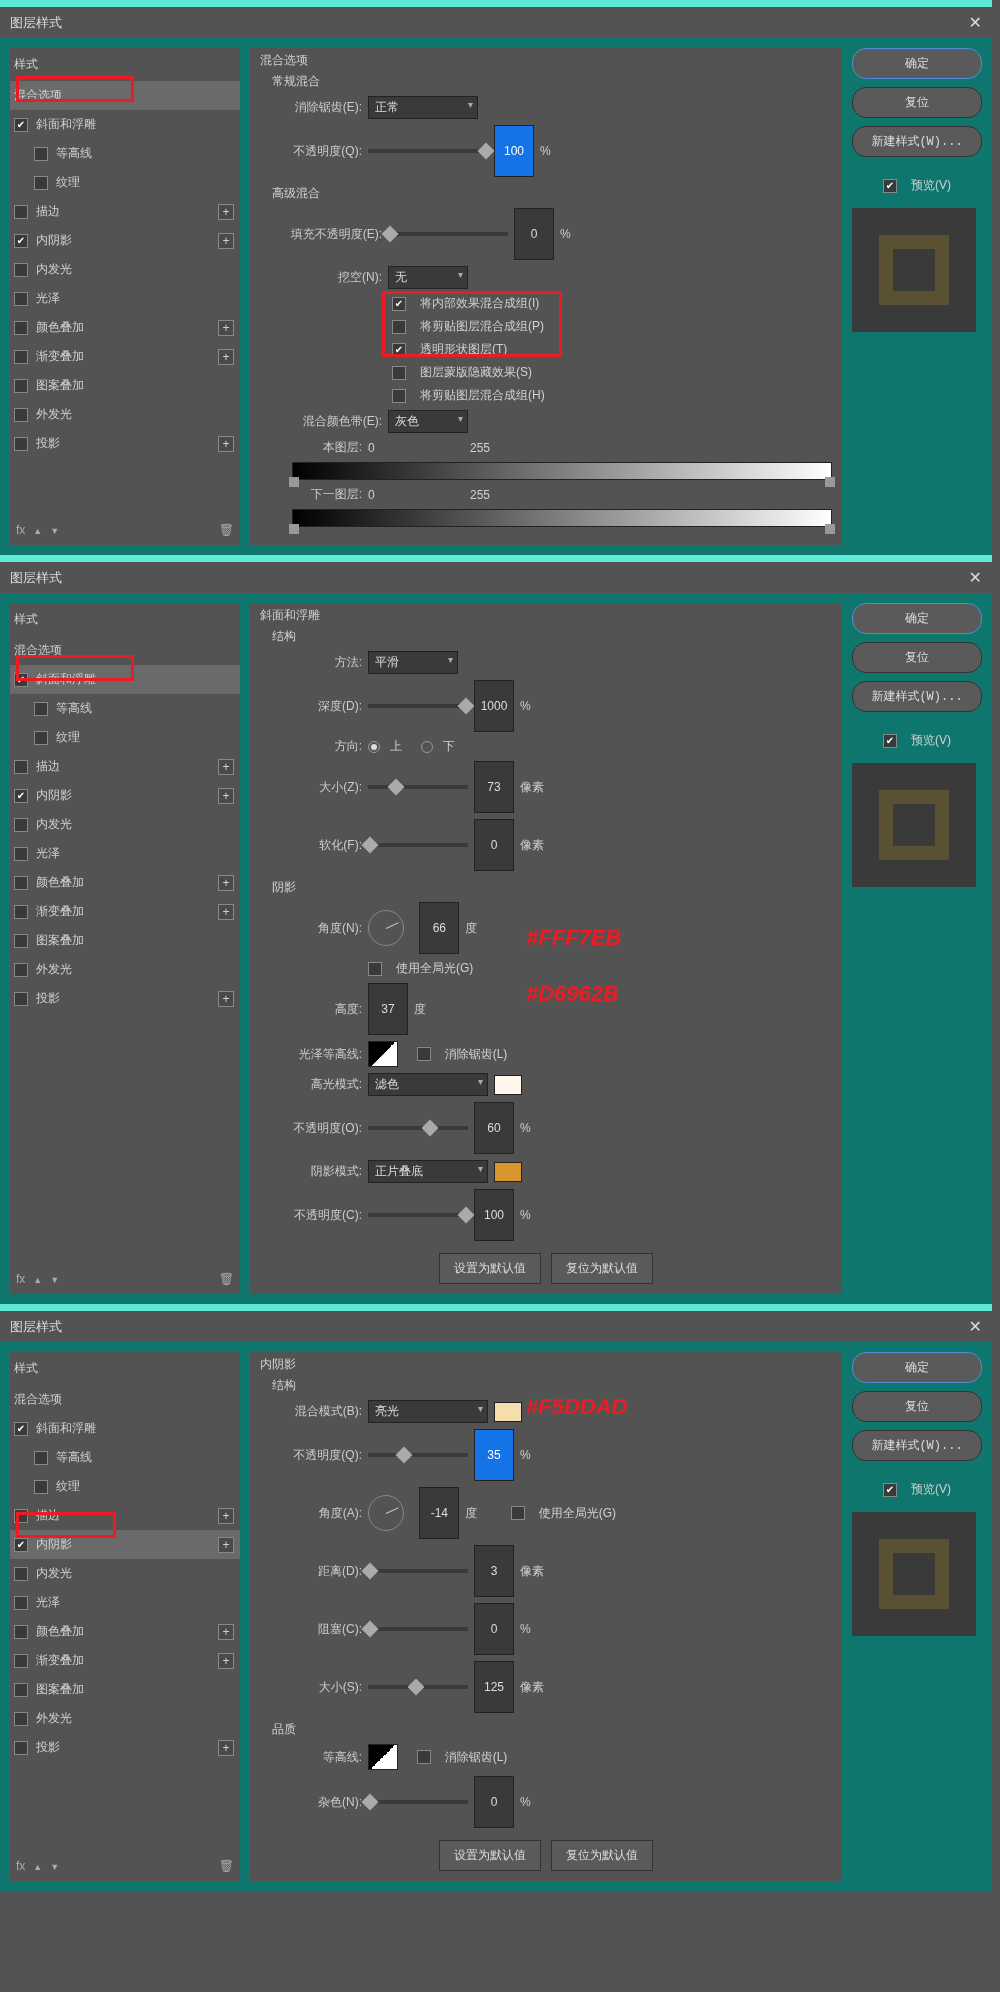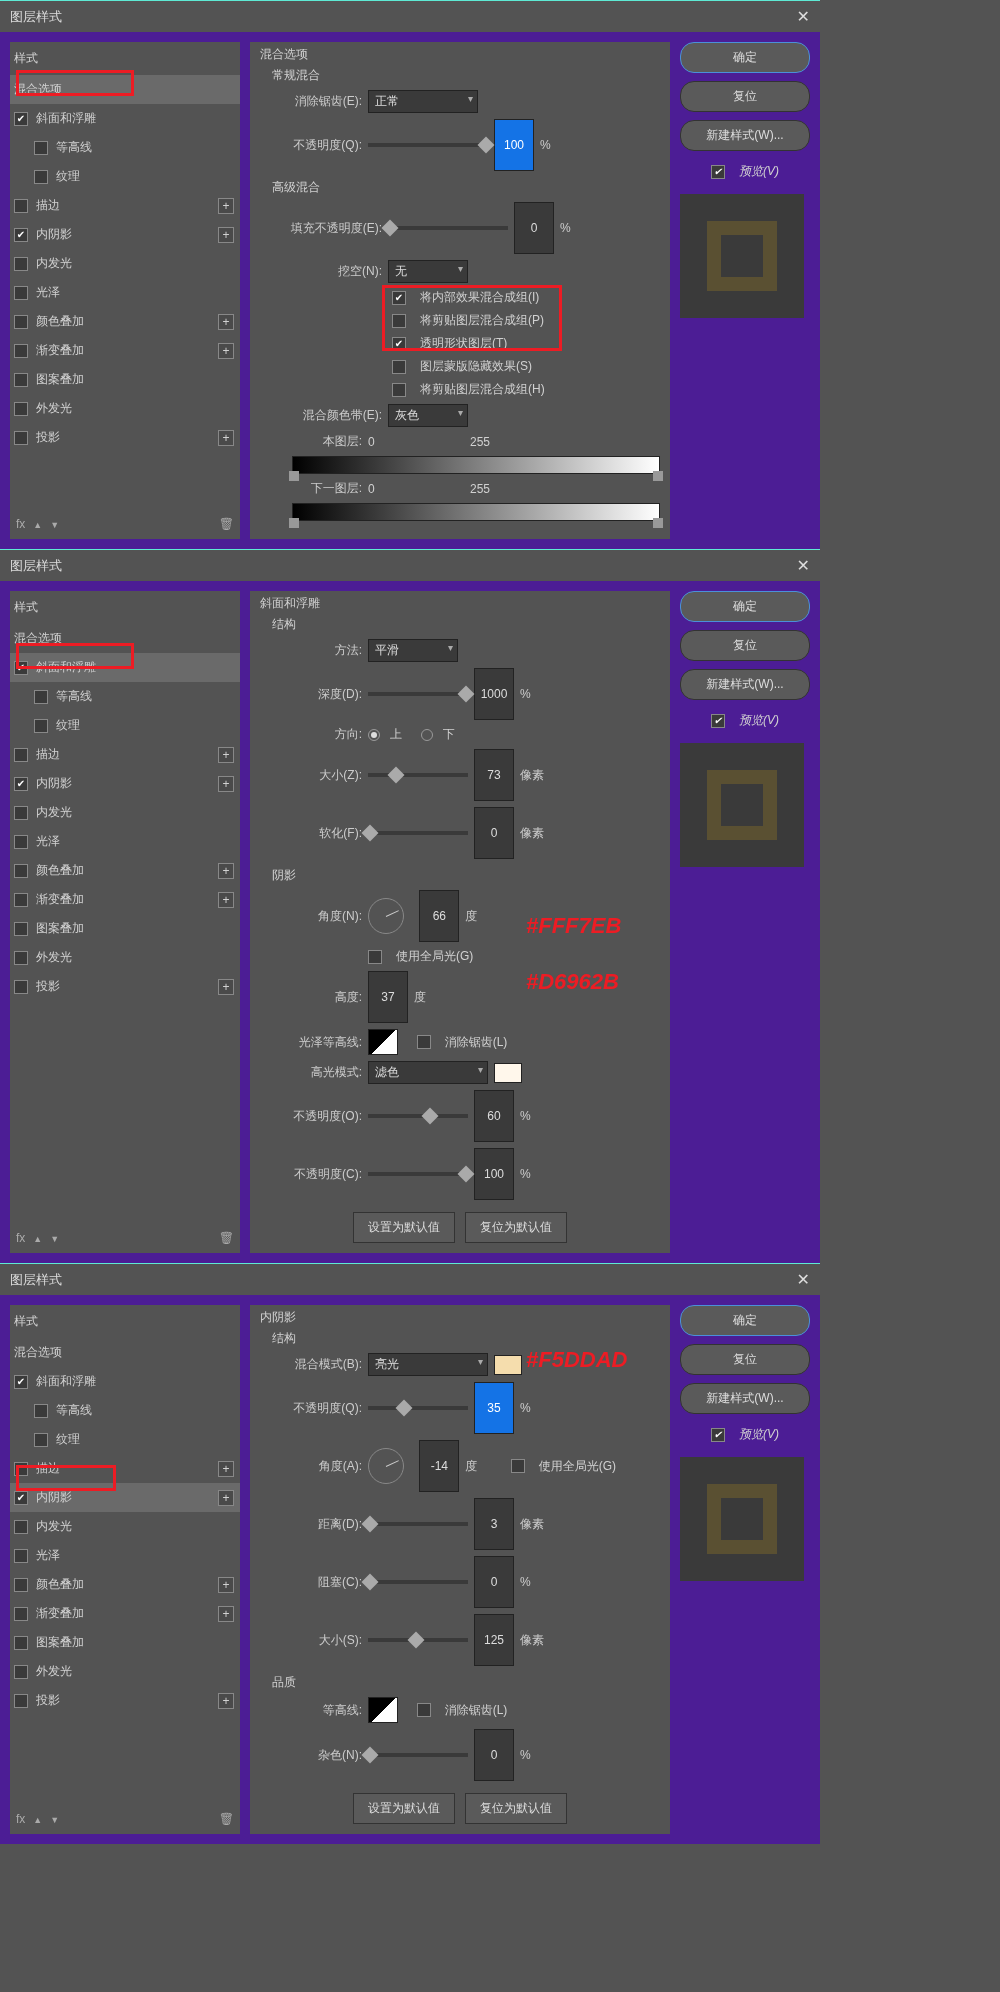--- a/index.html
+++ b/index.html
@@ -1,17 +1,17 @@
 <!DOCTYPE html>
 <html><head>
 <meta charset="utf-8">
 <style>
 * { box-sizing: border-box; margin: 0; padding: 0; font-family: "Microsoft YaHei", sans-serif; }
 body { background: #535353; color: #d1d1d1; font-size: 12px; }
-.dialog { width: 820px; background: #4c1d95; border-top: 1px solid #5eead4; }
+.dialog { width: 992px; background: #0f766e; border-top: 7px solid #5eead4; }
 .titlebar { display: flex; justify-content: space-between; align-items: center; padding: 6px 10px; background: #535353; color: #ddd; font-size: 13px; }
 .close-x { font-size: 16px; color: #ddd; cursor: pointer; }
 .dialog-body { display: flex; padding: 10px; gap: 10px; }
 .left-panel { width: 230px; background: #535353; display: flex; flex-direction: column; }
 .style-header { padding: 8px 4px; font-size: 12px; }
 .style-list { display: flex; flex-direction: column; }
 .style-item { display: flex; align-items: center; padding: 6px 4px; position: relative; }
 .style-item.selected { background: #6a6a6a; }
 .style-item.indent { padding-left: 24px; }
 .cb { width: 14px; height: 14px; border: 1px solid #888; background: #3a3a3a; display: inline-flex; align-items: center; justify-content: center; margin-right: 8px; font-size: 10px; color: #fff; }
@@ -33,23 +33,23 @@
 .slider { display: inline-block; height: 4px; background: #3a3a3a; position: relative; flex: 0 0 auto; }
 .slider.w120 { width: 120px; }
 .slider.w100 { width: 100px; }
 .slider .thumb { position: absolute; top: -4px; width: 12px; height: 12px; background: #aaa; transform: rotate(45deg); }
 .numbox { background: #3a3a3a; border: 1px solid #222; color: #ddd; padding: 18px 4px; width: 40px; text-align: center; }
 .numbox.sel { background: #1473e6; color: #fff; }
 .unit { color: #ccc; width: 30px; }
 .gradient-bar { height: 18px; background: linear-gradient(to right, #000, #fff); flex: 1; border: 1px solid #222; position: relative; }
 .gradient-stop { position: absolute; bottom: -8px; width: 10px; height: 10px; background: #999; }
 .right-panel { width: 130px; display: flex; flex-direction: column; gap: 8px; align-items: stretch; }
-.btn { background: #5a5a5a; border: 1px solid #333; border-radius: 14px; padding: 6px 4px; text-align: center; color: #ddd; cursor: pointer; font-size: 12px; }
+.btn { background: #5a5a5a; border: 1px solid #333; border-radius: 14px; padding: 6px 4px; text-align: center; color: #ddd; cursor: pointer; font-size: 12px; font-family: Liberation Mono, monospace; }
 .btn.primary { border: 1px solid #4a90d9; }
-.preview-check { display: flex; align-items: center; justify-content: center; gap: 6px; margin-top: 4px; font-style: italic; }
+.preview-check { display: flex; align-items: center; justify-content: center; gap: 6px; margin-top: 12px; }
 .preview-box { width: 124px; height: 124px; background: #3a3a3a; margin-top: 6px; display: flex; align-items: center; justify-content: center; }
 .preview-inner { width: 70px; height: 70px; background: #5a5032; position: relative; }
 .preview-inner::after { content: ""; position: absolute; inset: 14px; background: #3a3a3a; }
 .radio { display: inline-block; width: 12px; height: 12px; border: 1px solid #999; border-radius: 50%; margin-right: 4px; position: relative; }
 .radio.on::after { content: ""; position: absolute; inset: 2px; background: #ddd; border-radius: 50%; }
 .swatch { width: 28px; height: 20px; border: 1px solid #222; display: inline-block; }
 .contour-swatch { width: 30px; height: 26px; border: 1px solid #222; background: linear-gradient(135deg, #000 50%, #fff 50%); display: inline-block; }
 .angle-dial { width: 36px; height: 36px; border: 1px solid #888; border-radius: 50%; position: relative; display: inline-block; }
 .angle-dial::after { content: ""; position: absolute; left: 50%; top: 50%; width: 14px; height: 1px; background: #ccc; transform-origin: left center; transform: rotate(-25deg); }
 .default-btns { display: flex; gap: 10px; margin-top: 12px; justify-content: center; }
@@ -366,20 +366,25 @@
           </div>
         <div class="anno" style="top:322px; left:276px;">#FFF7EB</div>
         <div class="row">
             <label>不透明度(O):</label>
             <span class="slider w100">
               <span class="thumb" style="left:56px;"></span>
             </span>
             <span class="numbox">60</span>
             <span class="unit">%</span>
           </div>
+        <div class="row">
+            <label>阴影模式:</label>
+            <span class="select" style="width:120px;">正片叠底</span>
+            <span class="swatch" style="background:#D6962B;"></span>
+          </div>
         <div class="anno" style="top:378px; left:276px;">#D6962B</div>
         <div class="row">
             <label>不透明度(C):</label>
             <span class="slider w100">
               <span class="thumb" style="left:92px;"></span>
             </span>
             <span class="numbox">100</span>
             <span class="unit">%</span>
           </div>
       </div>

